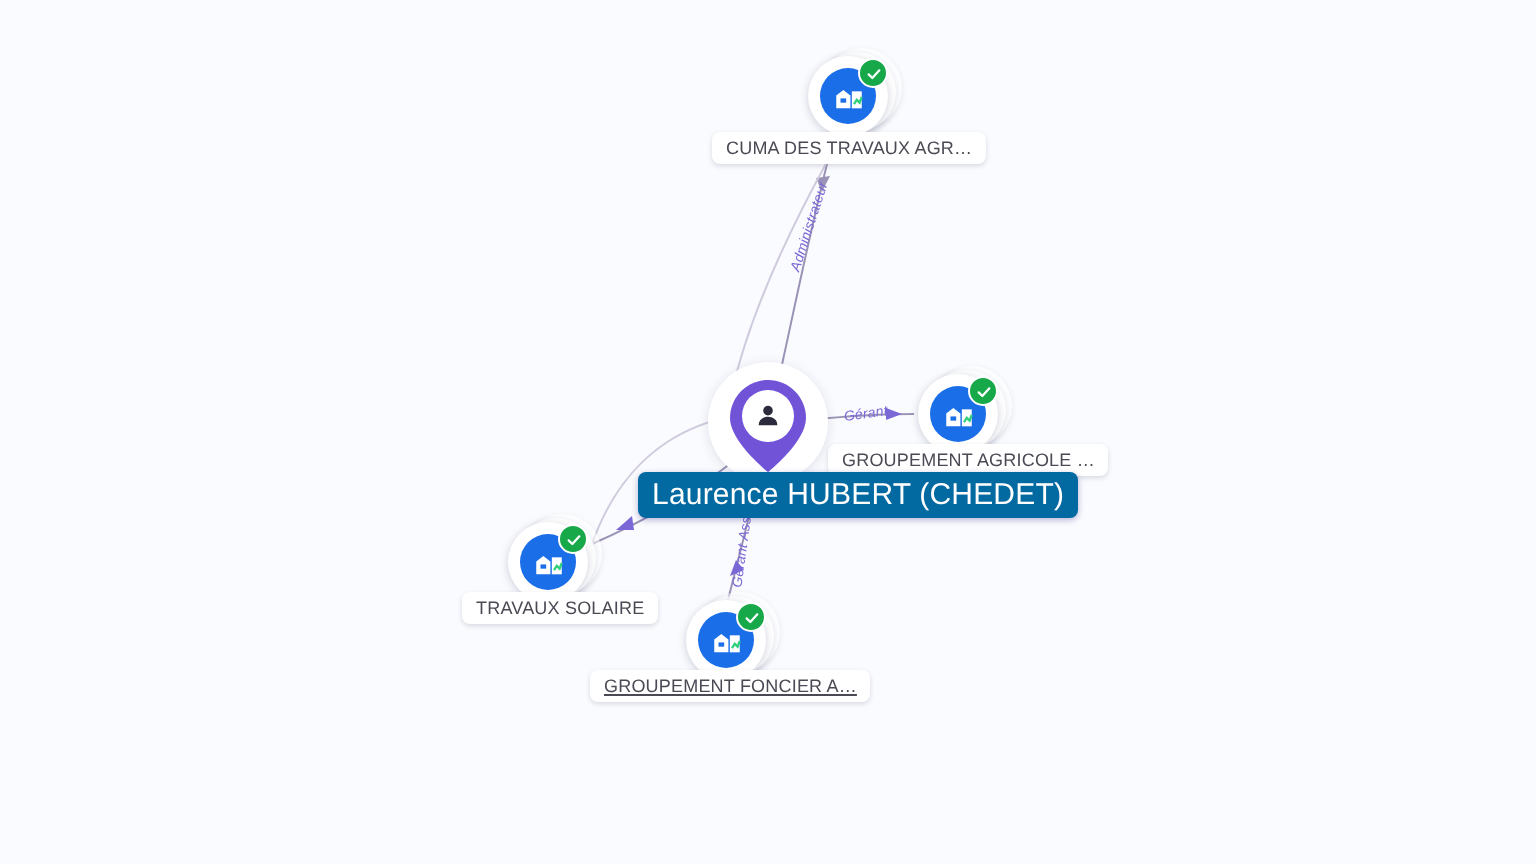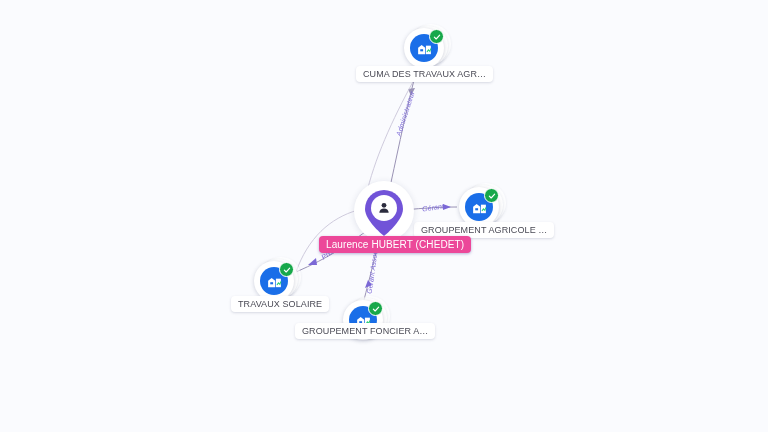--- a/index.html
+++ b/index.html
@@ -74,23 +74,23 @@
     background:#ffffff;
     border-radius:4px;
     padding:3px 7px;
     font-size:9px;
     color:#4a4a55;
     white-space:nowrap;
     box-shadow:0 1px 2.5px rgba(40,50,90,.17);
     letter-spacing:.1px;
   }
   .node-label.primary{
-    background:#ec4899;
+    background:#0369a1;
     color:#ffffff;
-    font-size:10px;
+    font-size:15px;
     box-shadow:0 1px 3px rgba(60,40,140,.35);
   }
 </style>
 </head>
 <body style="background: rgb(250, 251, 254);">
 
 <div id="graph">
 
   <svg class="edges" viewBox="0 0 768 432">
 
@@ -194,21 +194,21 @@
           <path d="M15.5 17 L17.5 14 L19.5 16 L21 12" stroke="#2fd07a" stroke-width="1.6" fill="none"></path>
         </svg>
       </div>
       <div class="badge">
         <svg width="8" height="8" viewBox="0 0 24 24" aria-hidden="true">
           <path d="M4 12.5 L9.5 18 L20 6.5" stroke="#ffffff" stroke-width="3.4" fill="none" stroke-linecap="round" stroke-linejoin="round"></path>
         </svg>
       </div>
     </div>
   </div>
-  <div class="node-label" style="left:295px;top:323px;">GROUPEMENT FONCIER A…</div>
+  <div class="node-label" style="left:295px;top:335px;text-decoration:underline;">GROUPEMENT FONCIER A…</div>
 
   <div class="node" style="left:363px;top:188px;">
     <div class="person-halo"></div>
     <div class="person-pin">
       <svg width="42" height="50" viewBox="0 0 42 50" aria-hidden="true">
         <path d="M21 2 C10.5 2 2 10.5 2 21 C2 33 21 48 21 48 C21 48 40 33 40 21 C40 10.5 31.5 2 21 2 Z" fill="#7153d8"></path>
         <circle cx="21" cy="20" r="13" fill="#ffffff"></circle>
       </svg>
       <div style="position:absolute;left:13px;top:12px;width:16px;height:16px;">
         <svg width="16" height="16" viewBox="0 0 24 24" aria-hidden="true">

